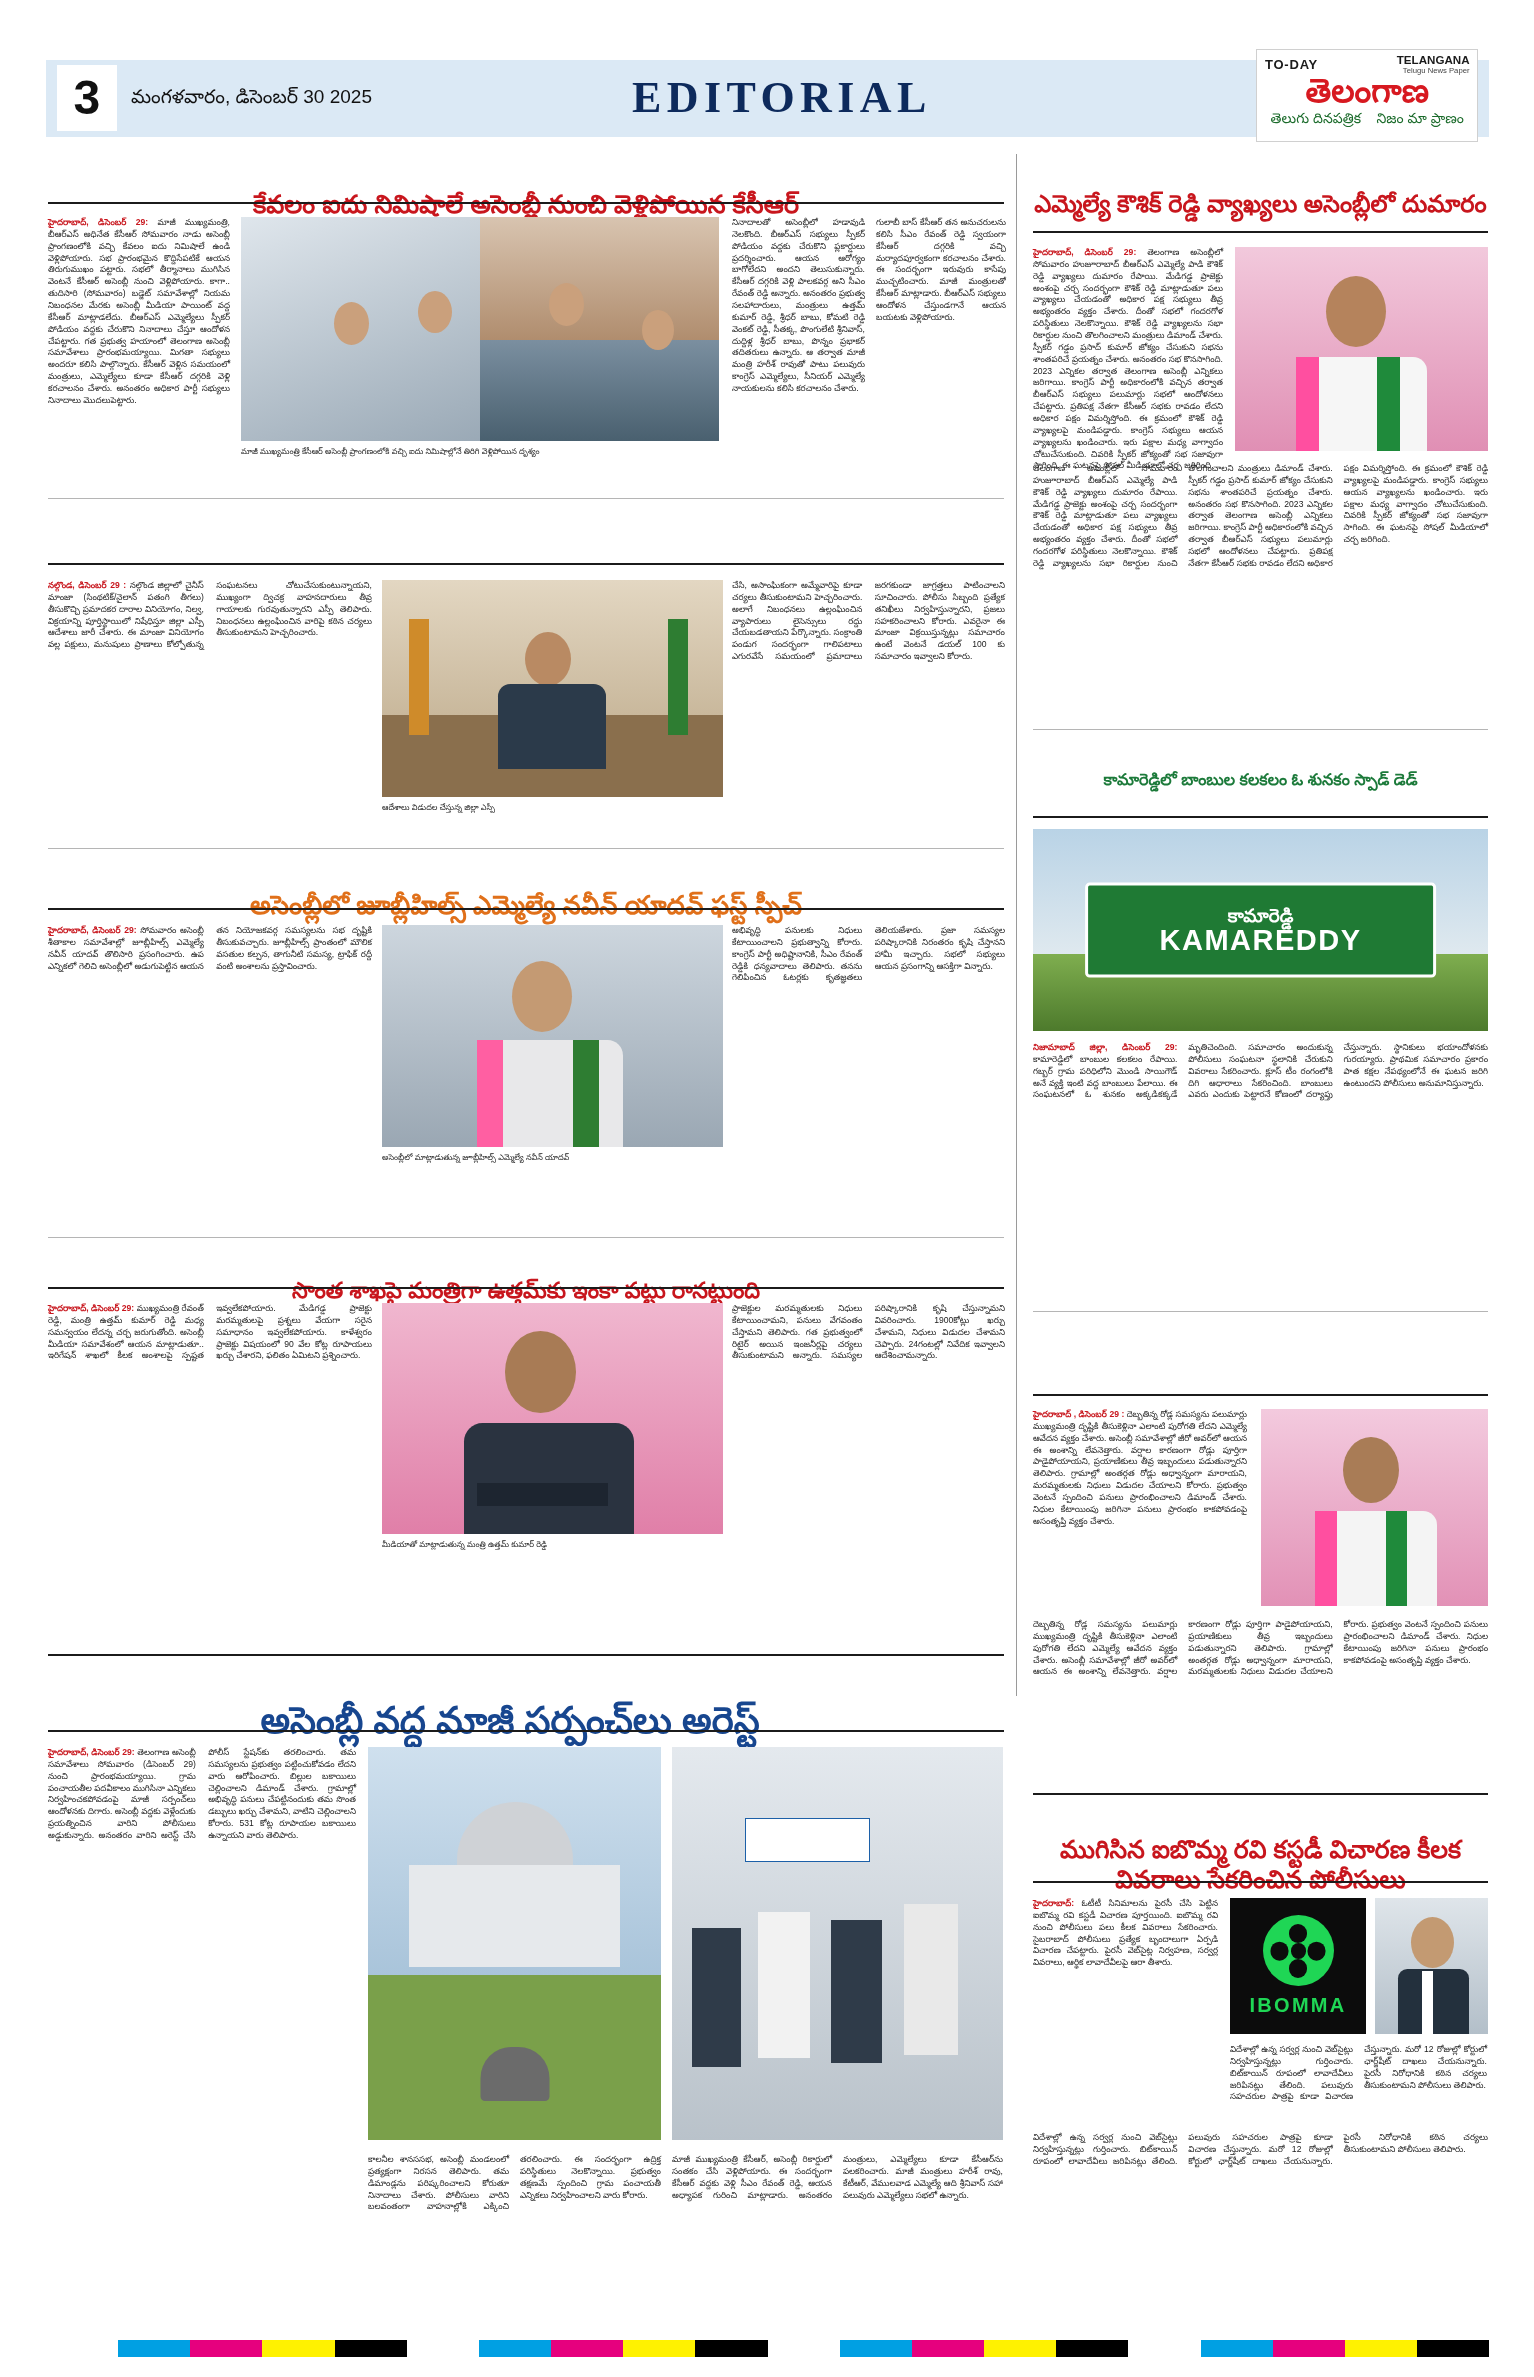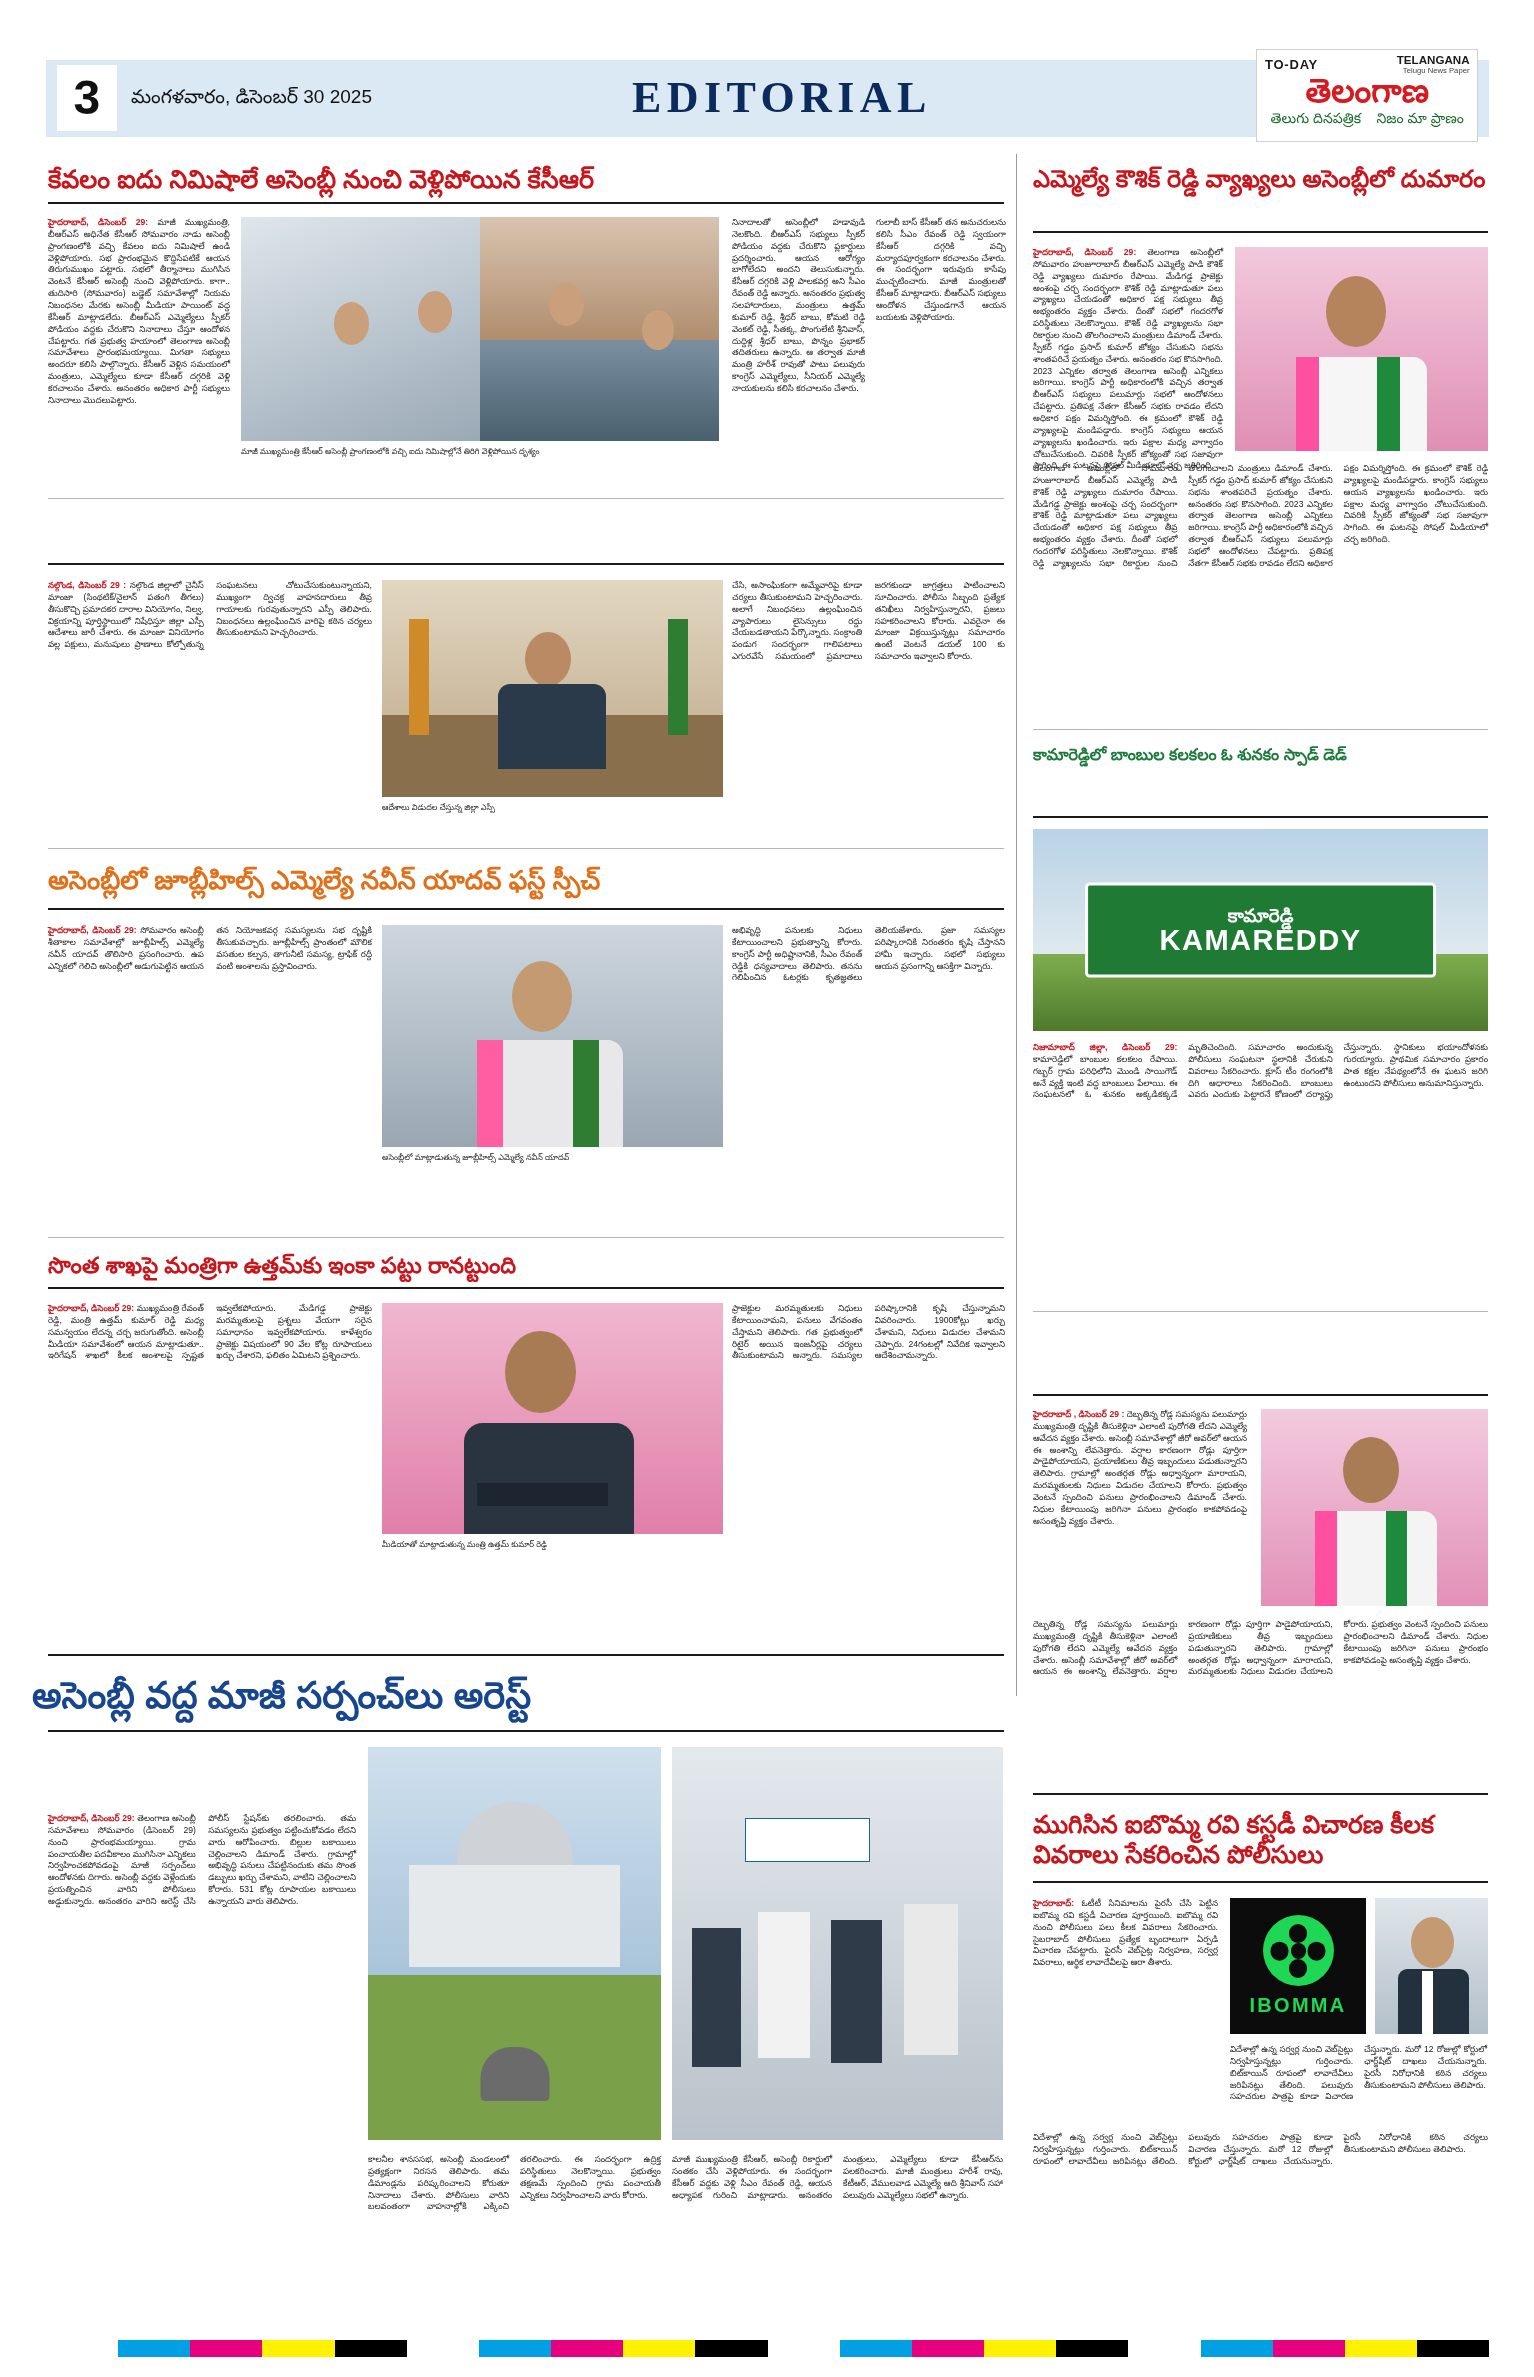--- a/index.html
+++ b/index.html
@@ -19,21 +19,21 @@
              border:0.8px solid #d0d0d0;text-align:center;overflow:hidden;}
   .logo-top{display:flex;justify-content:space-between;align-items:center;padding:3.1px 7.7px 0 7.7px;}
   .logo-today{font-size:13px;font-weight:bold;color:#1b1b1b;letter-spacing:0.8px;}
   .logo-tg{font-size:11.6px;font-weight:bold;color:#1b1b1b;}
   .logo-sub{font-size:7.7px;color:#444;text-align:right;}
   .logo-main{font-size:33px;font-weight:bold;color:#d71920;line-height:1;margin-top:-1.5px;
              font-family:"Liberation Sans",sans-serif;}
   .logo-bot{font-size:14px;color:#1b6b2b;margin-top:3px;}
   
   .colrule{position:absolute;background:#9a9a9a;}
-  .hl{position:absolute;font-weight:bold;color:#c8161d;text-align:left;line-height:1.18;}
+  .hl{position:absolute;font-weight:bold;color:#c8161d;text-align:center;line-height:1.18;margin-top:25px;}
   .hl.blue{color:#17468f;}
   .hl.green{color:#1c7a3a;}
   .hl.orange{color:#e0701a;}
   .body{position:absolute;font-size:8.6px;line-height:1.38;color:#1b1b1b;text-align:justify;
         -webkit-hyphens:auto;hyphens:auto;}
   .dateline{color:#c8161d;font-weight:bold;}
   .photo{position:absolute;overflow:hidden;background:#cfd6dd;}
   .cap{position:absolute;font-size:8px;color:#222;line-height:1.3;text-align:justify;}
   .rule-h{position:absolute;height:1.5px;background:#1b1b1b;}
   .thinline{position:absolute;height:0.8px;background:#b5b5b5;}
@@ -177,21 +177,21 @@
   </div>
   <div class="cap" style="left:382px;top:1540px;width:341px;">మీడియాతో మాట్లాడుతున్న మంత్రి ఉత్తమ్ కుమార్ రెడ్డి</div>
 
   <div class="body" style="left:732px;top:1303px;width:273px;height:331px;column-count:2;column-gap:12.3px;">ప్రాజెక్టుల మరమ్మతులకు నిధులు కేటాయించామని, పనులు వేగవంతం చేస్తామని తెలిపారు. గత ప్రభుత్వంలో రిటైర్ అయిన ఇంజనీర్లపై చర్యలు తీసుకుంటామని అన్నారు. సమస్యల పరిష్కారానికి కృషి చేస్తున్నామని వివరించారు. 1900కోట్లు ఖర్చు చేశామని, నిధులు విడుదల చేశామని చెప్పారు. 24గంటల్లో నివేదిక ఇవ్వాలని ఆదేశించామన్నారు.</div>
 
   <div class="rule-h" style="left:48px;top:1654px;width:956px;"></div>
 
   <div class="hl blue" style="left:32px;top:1674px;width:956px;font-size:37px;">అసెంబ్లీ వద్ద మాజీ సర్పంచ్‌లు అరెస్ట్</div>
   <div class="rule-h" style="left:48px;top:1730px;width:956px;"></div>
 
-  <div class="body" style="left:48px;top:1813px;width:308px;height:532px;column-count:2;column-gap:12.3px;">
+  <div class="body" style="left:48px;top:1747px;width:308px;height:532px;column-count:2;column-gap:12.3px;">
     <span class="dateline">హైదరాబాద్, డిసెంబర్ 29:</span>
     <span>తెలంగాణ అసెంబ్లీ సమావేశాలు సోమవారం (డిసెంబర్ 29) నుంచి ప్రారంభమయ్యాయి. గ్రామ పంచాయతీల పదవీకాలం ముగిసినా ఎన్నికలు నిర్వహించకపోవడంపై మాజీ సర్పంచ్‌లు ఆందోళనకు దిగారు. అసెంబ్లీ వద్దకు వెళ్లేందుకు ప్రయత్నించిన వారిని పోలీసులు అడ్డుకున్నారు. అనంతరం వారిని అరెస్ట్ చేసి పోలీస్ స్టేషన్‌కు తరలించారు. తమ సమస్యలను ప్రభుత్వం పట్టించుకోవడం లేదని వారు ఆరోపించారు. బిల్లుల బకాయిలు చెల్లించాలని డిమాండ్ చేశారు. గ్రామాల్లో అభివృద్ధి పనులు చేపట్టినందుకు తమ సొంత డబ్బులు ఖర్చు చేశామని, వాటిని చెల్లించాలని కోరారు. 531 కోట్ల రూపాయల బకాయిలు ఉన్నాయని వారు తెలిపారు.</span>
   </div>
 
   <div class="photo" style="left:368px;top:1747px;width:293px;height:393px;">
     <div style="position:absolute;left:0;top:0;width:100%;height:58%;background:linear-gradient(180deg,#cfe0ee,#a9c4da);"></div>
     <div style="position:absolute;left:0;top:58%;width:100%;height:42%;background:#7aa04a;"></div>
     <div class="dome"></div>
     <div style="position:absolute;left:14%;top:30%;width:72%;height:26%;background:#e6e9ec;"></div>
     <div class="statue"></div>

